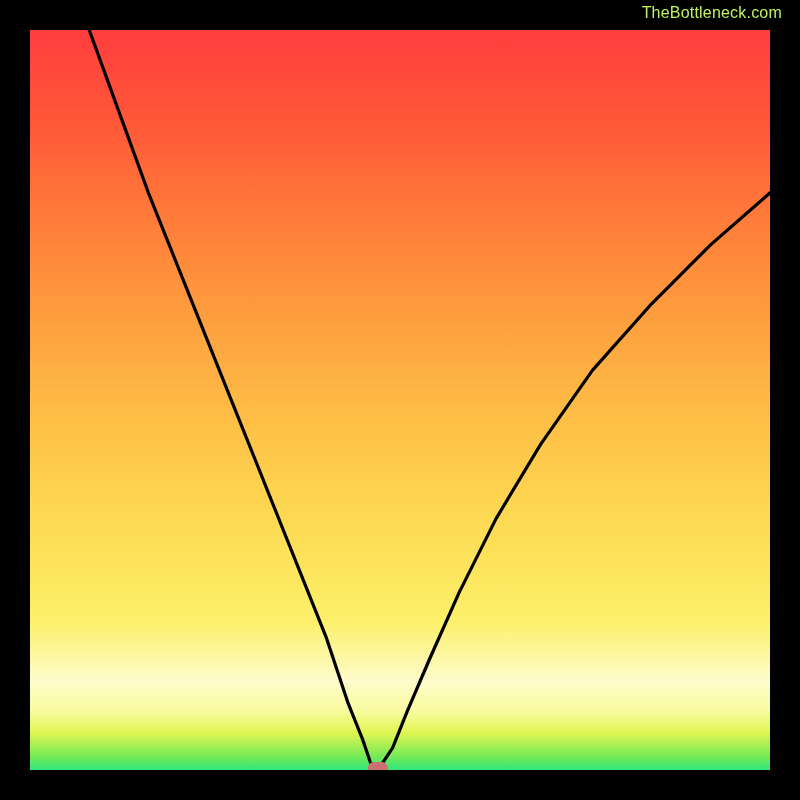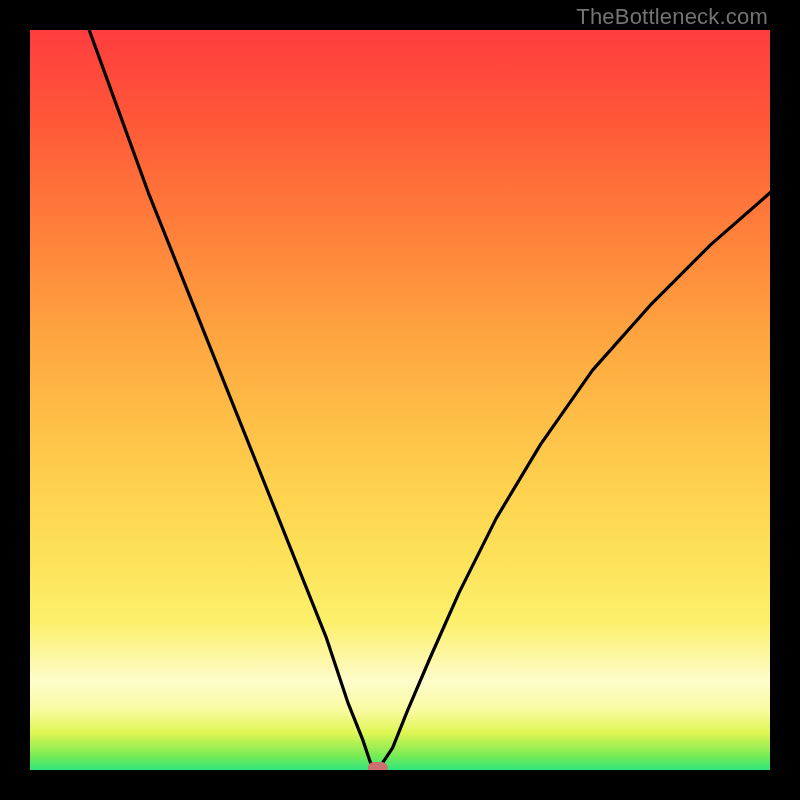--- a/index.html
+++ b/index.html
@@ -6,24 +6,24 @@
   html, body { width: 800px; height: 800px; overflow: hidden; background: #000; }
   .outer {
     width: 800px;
     height: 800px;
     background: #000;
     position: relative;
   }
   .watermark {
     position: absolute;
     top: 4px;
-    right: 32px;
+    right: 18px;
     font-family: Arial, Helvetica, sans-serif;
-    font-size: 22px;
-    color: #737373;
+    font-size: 16px;
+    color: #bef264;
     letter-spacing: 0.2px;
     font-weight: 500;
   }
   .plot-frame {
     position: absolute;
     left: 30px;
     top: 30px;
     width: 740px;
     height: 740px;
   }

